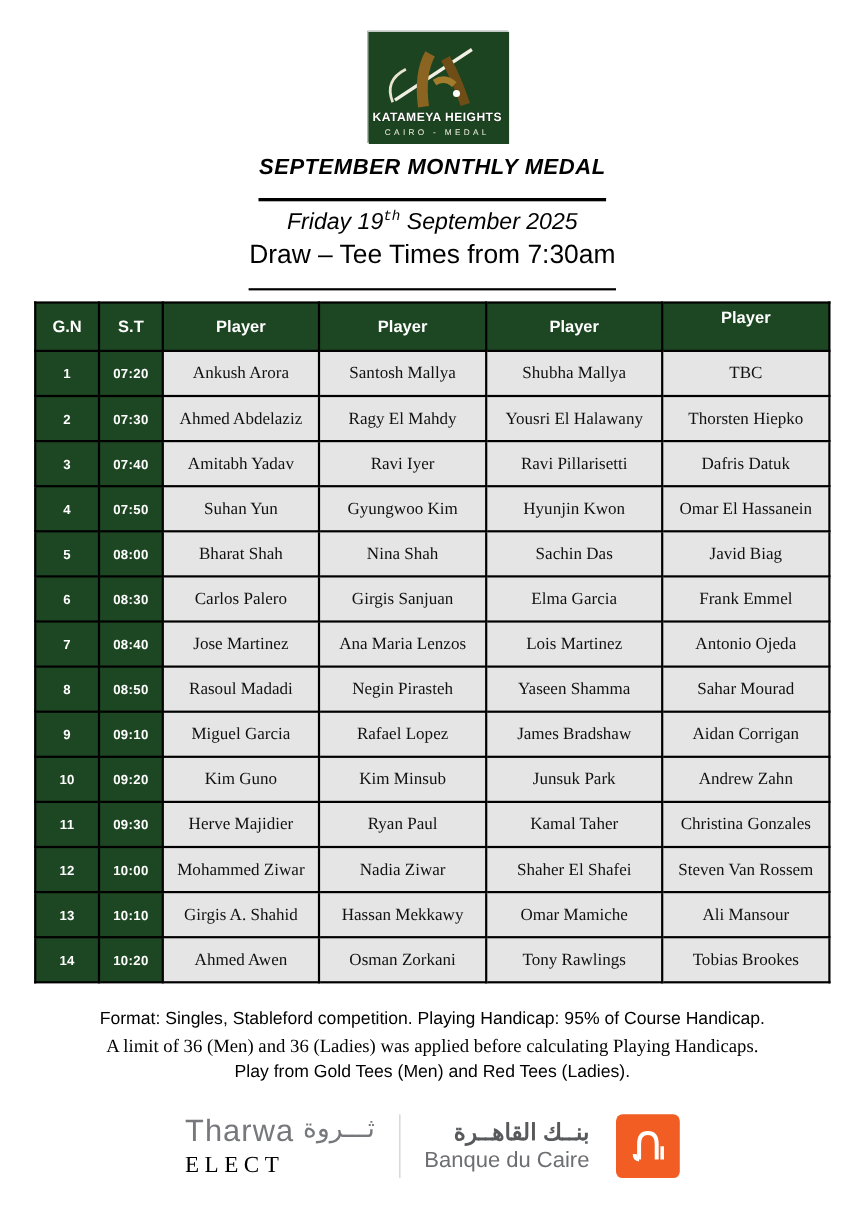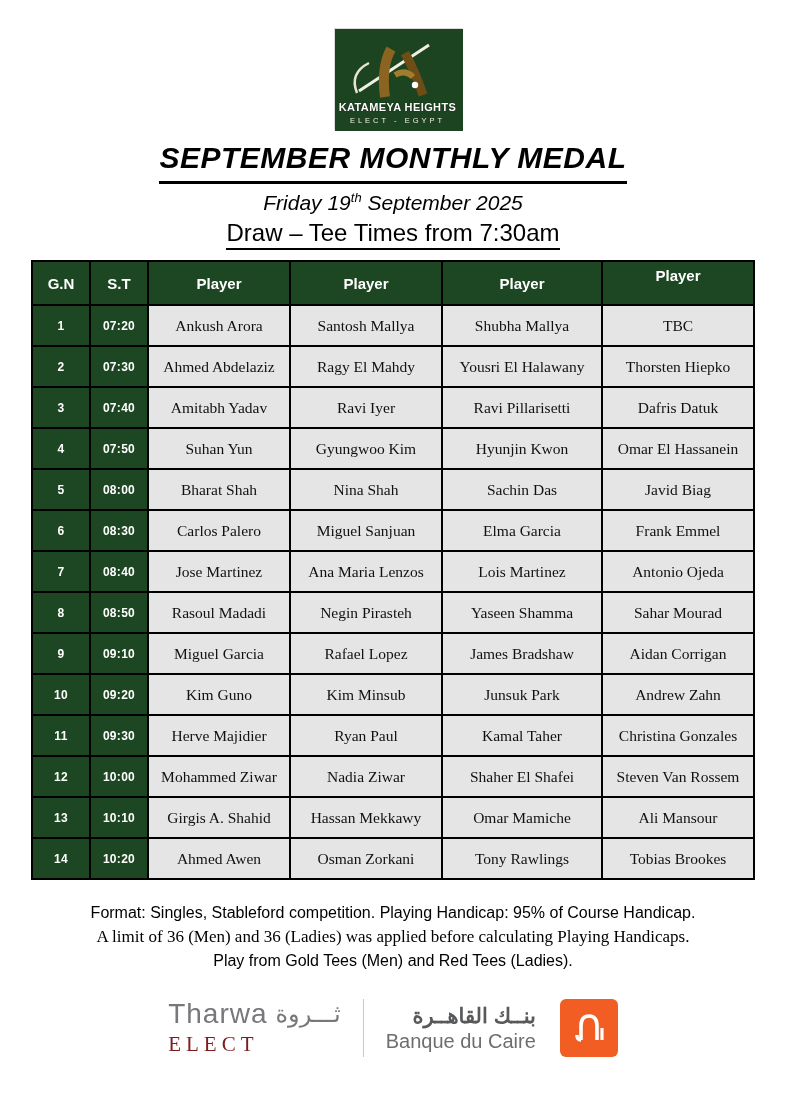--- a/index.html
+++ b/index.html
@@ -45,40 +45,40 @@
     color: #f2efe4;
     font-size: 7.5px;
     letter-spacing: 3px;
     white-space: nowrap;
   }
 
   
   .title-line { text-align: center; margin-top: 11px; }
   .title-underline {
     display: inline-block;
-    font-size: 30px;
+    font-size: 20px;
     font-weight: bold;
     font-style: italic;
     letter-spacing: 0.5px;
     border-bottom: 3px solid #000;
-    padding-bottom: 6px;
+    padding-bottom: 16px;
   }
   .date-line {
     text-align: center;
     margin-top: 6px;
     font-size: 21px;
     font-style: italic;
   }
-  .date-line sup { font-size: 13px; }
+  .date-line sup { font-size: 13px; font-family: Liberation Mono, monospace; }
   .draw-line { text-align: center; margin-top: 4px; }
   .draw-underline {
     display: inline-block;
     font-size: 24px;
     border-bottom: 2px solid #000;
-    padding-bottom: 1px;
+    padding-bottom: 16px;
   }
 
   
   table.tee {
     border-collapse: collapse;
     width: 722px;
     margin: 10px auto 0 auto;
     table-layout: fixed;
   }
   table.tee th, table.tee td {
@@ -120,37 +120,37 @@
   .sponsors {
     margin-top: 25px;
     display: flex;
     justify-content: center;
     align-items: center;
     gap: 22px;
   }
   .tharwa { text-align: left; position: relative; }
   .tharwa-row1 {
     display: flex;
-    align-items: center;
+    align-items: flex-start;
     gap: 8px;
   }
   .tharwa-latin {
     font-size: 28px;
     color: #77787b;
     letter-spacing: 1px;
   }
   .tharwa-arabic {
     font-size: 24px;
     color: #77787b;
     line-height: 30px;
   }
   .tharwa-elect {
     font-family: "Liberation Serif", serif;
     font-size: 21px;
-    color: #7f1d1d;
+    color: #000000;
     letter-spacing: 5px;
     margin-top: 2px;
   }
   .sponsor-divider {
     width: 1px;
     height: 58px;
     background: #c9c9c9;
   }
   .banque { display: flex; align-items: center; gap: 24px; }
   .banque-text { text-align: right; }
@@ -189,21 +189,21 @@
 
         <line x1="24" y1="62" x2="94" y2="16" stroke="#f2efe4" stroke-width="3"></line>
 
         <path d="M56 20 Q46 38 50 68" stroke="#8a6420" stroke-width="10" fill="none"></path>
         <path d="M70 24 Q80 42 88 66" stroke="#6f4d16" stroke-width="9" fill="none"></path>
         <path d="M60 46 Q70 40 78 48" stroke="#a07c2c" stroke-width="6" fill="none"></path>
 
         <circle cx="80" cy="56" r="3.2" fill="#ffffff"></circle>
       </svg>
       <div class="logo-name">KATAMEYA HEIGHTS</div>
-      <div class="logo-loc">ELECT - EGYPT</div>
+      <div class="logo-loc">CAIRO - MEDAL</div>
     </div>
   </div>
 
   <div class="title-line">
     <span class="title-underline">SEPTEMBER MONTHLY MEDAL</span>
   </div>
   <div class="date-line">
     <span>Friday 19</span><sup>th</sup><span> September 2025</span>
   </div>
   <div class="draw-line">
@@ -267,21 +267,21 @@
           <td class="green">08:00</td>
           <td class="player">Bharat Shah</td>
           <td class="player">Nina Shah</td>
           <td class="player">Sachin Das</td>
           <td class="player">Javid Biag</td>
         </tr>
         <tr>
           <td class="green">6</td>
           <td class="green">08:30</td>
           <td class="player">Carlos Palero</td>
-          <td class="player">Miguel Sanjuan</td>
+          <td class="player">Girgis Sanjuan</td>
           <td class="player">Elma Garcia</td>
           <td class="player">Frank Emmel</td>
         </tr>
         <tr>
           <td class="green">7</td>
           <td class="green">08:40</td>
           <td class="player">Jose Martinez</td>
           <td class="player">Ana Maria Lenzos</td>
           <td class="player">Lois Martinez</td>
           <td class="player">Antonio Ojeda</td>

